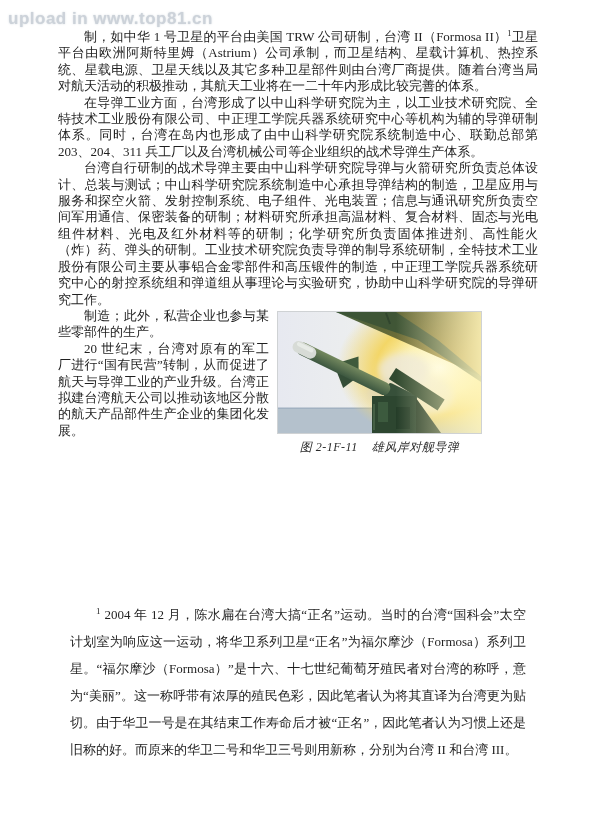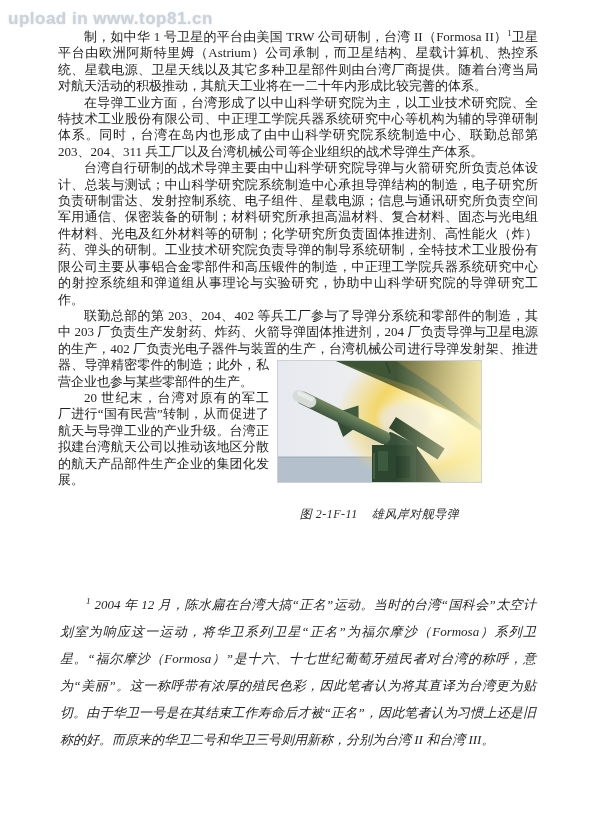--- a/index.html
+++ b/index.html
@@ -25,49 +25,49 @@
   sup.fnref { font-size:8.5px; line-height:0; vertical-align:super; }
 
   
   .figure { float:right; width:261px; margin:3px 0 4px 8px; }
   .figimg {
     display:block; width:203px; height:121px;
     border:1px solid #cfd2d4; box-sizing:content-box; background:#eceef2;
   }
   .figimg svg { display:block; }
   .figcap {
-    display:block; width:205px; margin-top:23px; text-align:center;
+    display:block; width:205px; margin-top:5px; text-align:center;
     font-size:12px; font-style:italic; color:#2a2a2a; text-indent:0;
     letter-spacing:.5px;
   }
   .figcap .capgap { display:inline-block; width:14px; }
 
   .footnote {
     position:absolute; left:58px; top:589px; width:480px;
     font-size:13px; line-height:27px; text-align:justify;
   }
-  .fnpara { margin:2px; text-indent:2em;font-style:italic; }
+  .fnpara { margin:12px; text-indent:2em; }
   sup.fnmark { font-size:9px; line-height:0; vertical-align:super; margin-right:4px; }
 </style>
 </head>
 <body>
 
 <div class="page">
 
   <div class="watermark">upload in www.top81.cn</div>
 
   <div class="body-text">
 
     <p class="para"><span>制，如中华 1 号卫星的平台由美国 TRW 公司研制，台湾 II（Formosa II）</span><sup class="fnref">1</sup><span>卫星平台由欧洲阿斯特里姆（Astrium）公司承制，而卫星结构、星载计算机、热控系统、星载电源、卫星天线以及其它多种卫星部件则由台湾厂商提供。随着台湾当局对航天活动的积极推动，其航天工业将在一二十年内形成比较完善的体系。</span></p>
 
     <p class="para">在导弹工业方面，台湾形成了以中山科学研究院为主，以工业技术研究院、全特技术工业股份有限公司、中正理工学院兵器系统研究中心等机构为辅的导弹研制体系。同时，台湾在岛内也形成了由中山科学研究院系统制造中心、联勤总部第 203、204、311 兵工厂以及台湾机械公司等企业组织的战术导弹生产体系。</p>
 
-    <p class="para">台湾自行研制的战术导弹主要由中山科学研究院导弹与火箭研究所负责总体设计、总装与测试；中山科学研究院系统制造中心承担导弹结构的制造，电子研究所负责研制雷达、发射控制系统、电子组件、星载电源；信息与通讯研究所负责空间军用通信、保密装备的研制；材料研究所承担高温材料、复合材料、固态与光电组件材料、光电及红外材料等的研制；化学研究所负责固体推进剂、高性能火（炸）药、弹头的研制。工业技术研究院负责导弹的制导系统研制，全特技术工业股份有限公司主要从事铝合金零部件和高压锻件的制造，中正理工学院兵器系统研究中心的射控系统组和弹道组从事理论与实验研究，协助中山科学研究院的导弹研究工作。</p>
+    <p class="para">台湾自行研制的战术导弹主要由中山科学研究院导弹与火箭研究所负责总体设计、总装与测试；中山科学研究院系统制造中心承担导弹结构的制造，卫星应用与服务和探空火箭、发射控制系统、电子组件、光电装置；信息与通讯研究所负责空间军用通信、保密装备的研制；材料研究所承担高温材料、复合材料、固态与光电组件材料、光电及红外材料等的研制；化学研究所负责固体推进剂、高性能火（炸）药、弹头的研制。工业技术研究院负责导弹的制导系统研制，全特技术工业股份有限公司主要从事铝合金零部件和高压锻件的制造，中正理工学院兵器系统研究中心的射控系统组和弹道组从事理论与实验研究，协助中山科学研究院的导弹研究工作。</p>
 
-    <p class="para"><span>联勤总部的第 203、204、402 等兵工厂参与了导弹分系统和零部件的制造，其中 203 厂负责生产发射药、炸药、火箭导弹固体推进剂，204 厂负责导弹与卫星电源的生产，402 厂负责光电子器件与装置的生产，台湾机械公司进行导弹发射架、推进器、导弹精密零件的</span><span class="figure">
+    <p class="para"><span class="figure">
           <span class="figimg">
             <svg width="203" height="121" viewBox="0 0 203 121" xmlns="http://www.w3.org/2000/svg">
       <defs>
         <linearGradient id="sky" x1="0" y1="0" x2="1" y2="0">
           <stop offset="0" stop-color="#e7e9f0"></stop>
           <stop offset="0.55" stop-color="#eef0ee"></stop>
           <stop offset="1" stop-color="#f9f2d6"></stop>
         </linearGradient>
         <radialGradient id="glow" cx="0.76" cy="0.46" r="0.62">
           <stop offset="0" stop-color="#fffef2"></stop>

